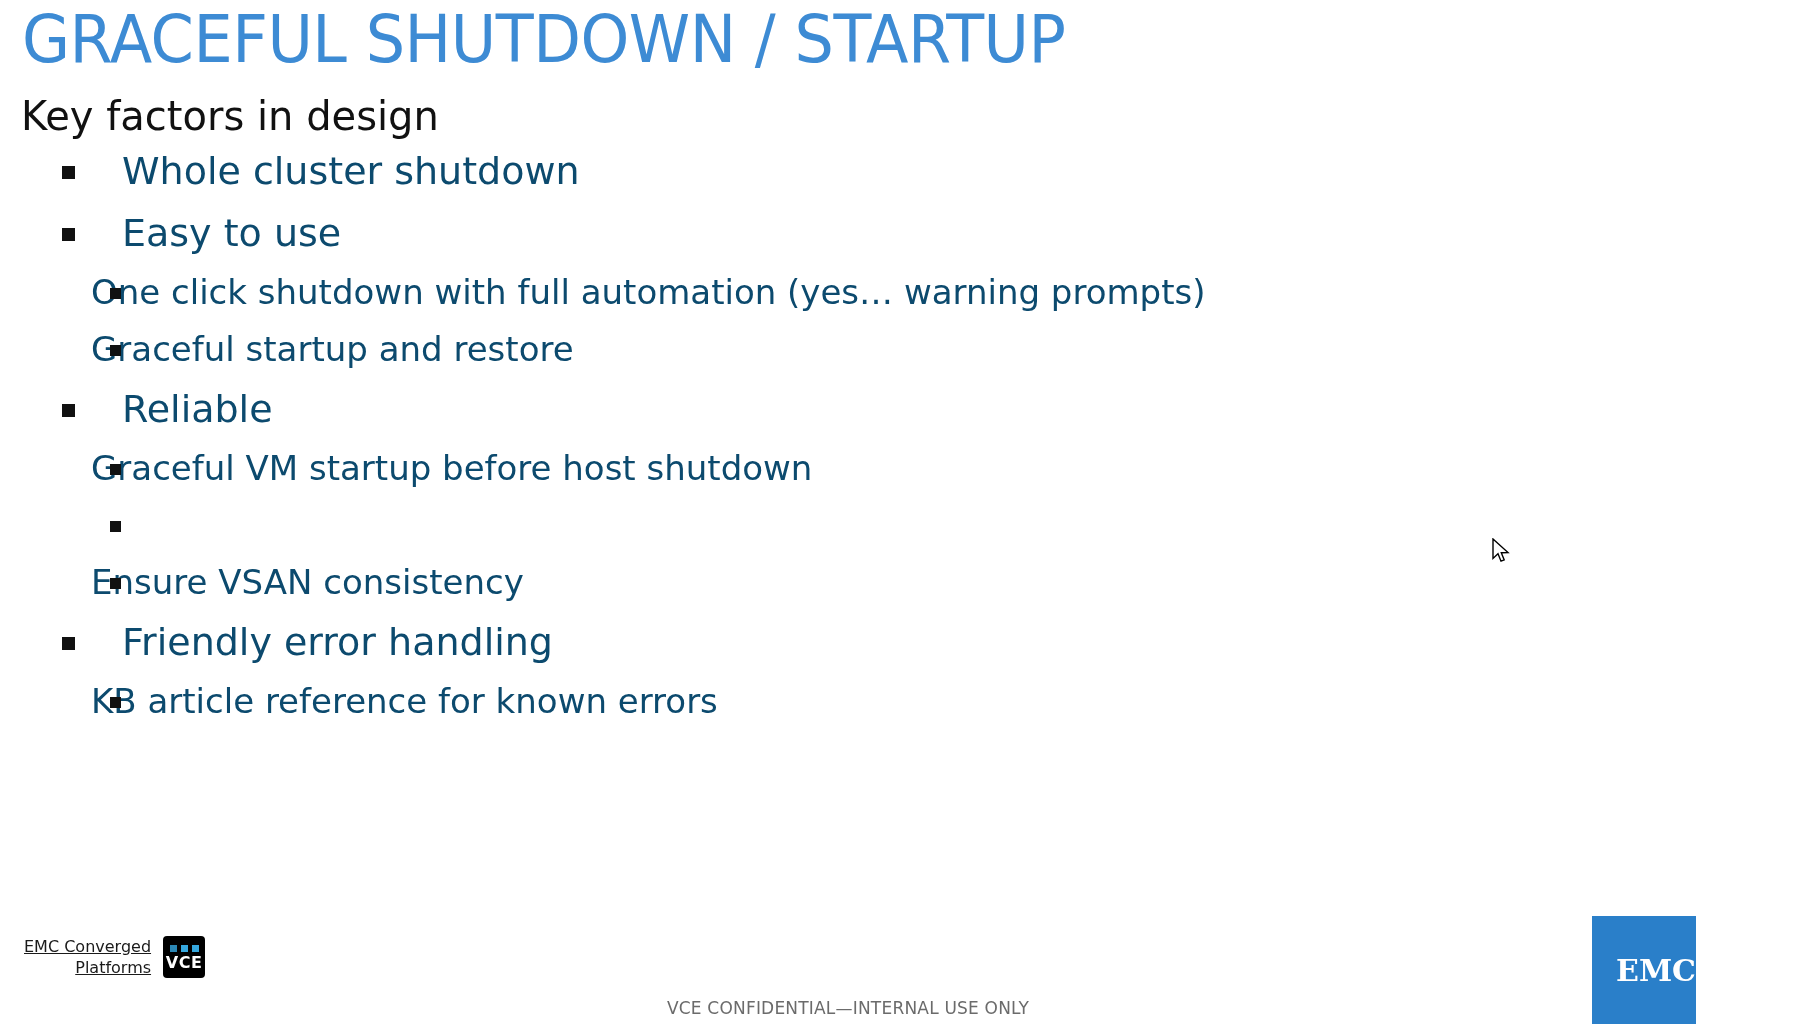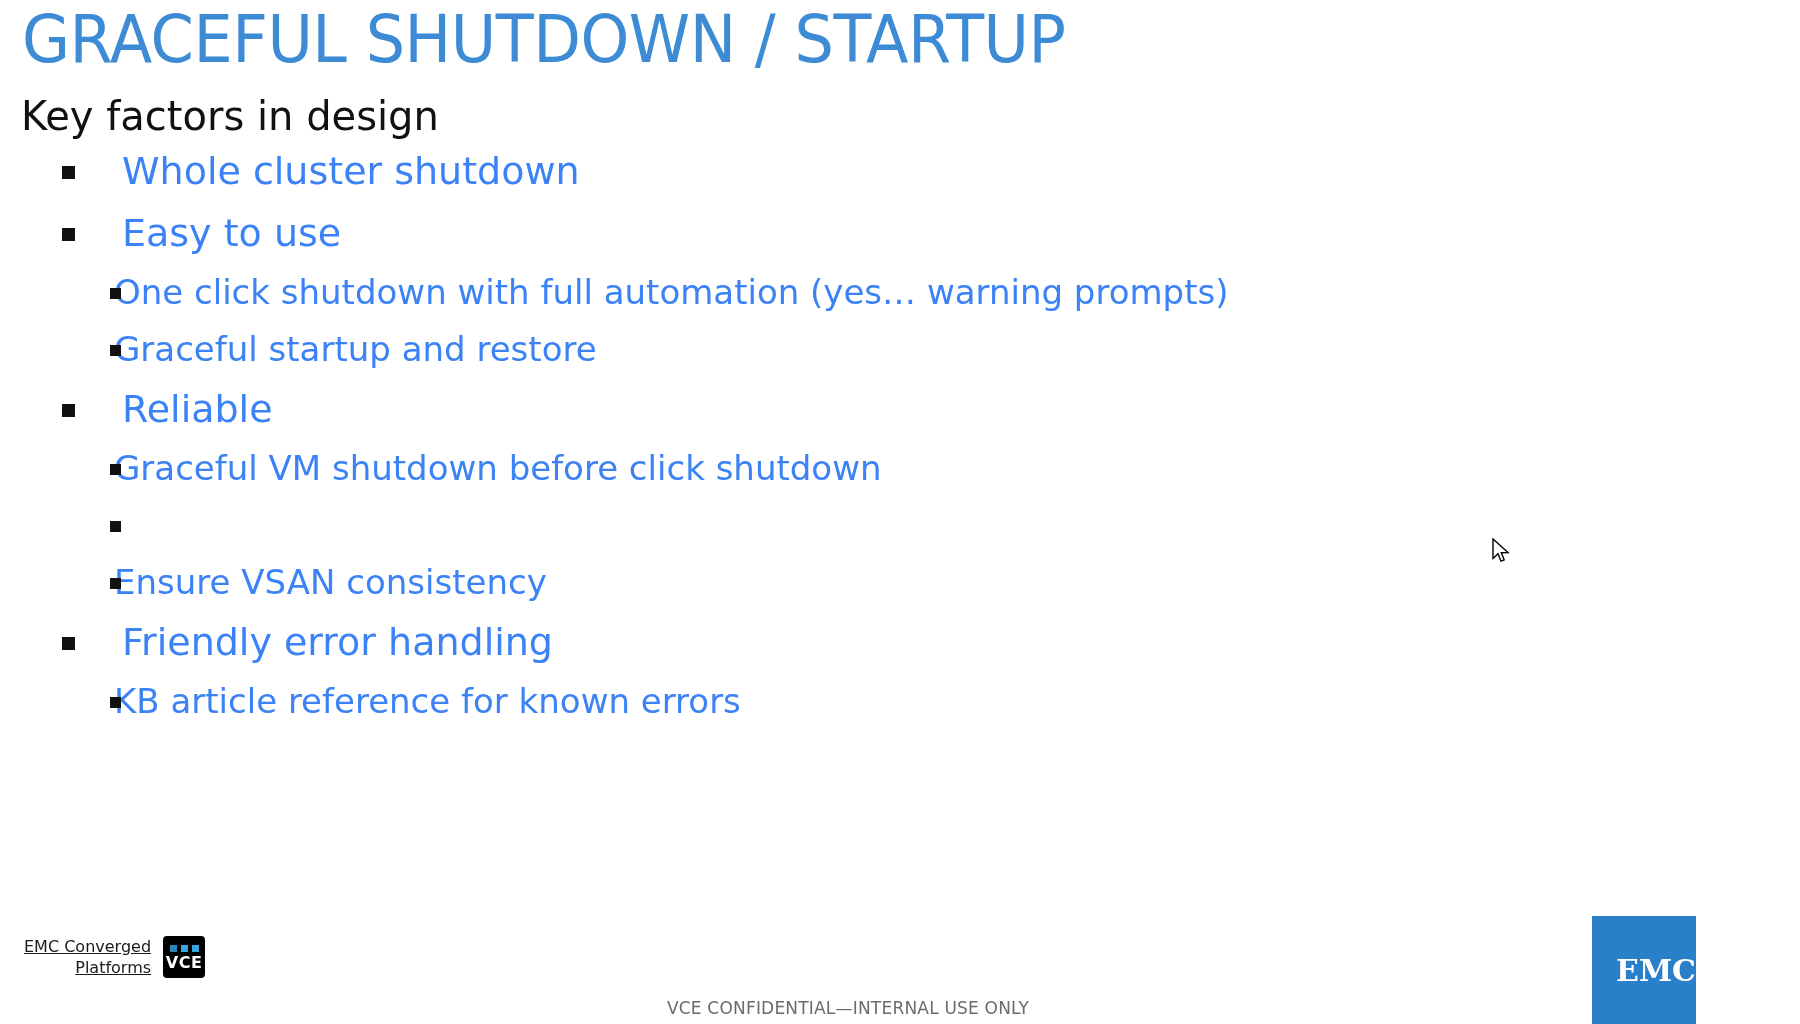--- a/index.html
+++ b/index.html
@@ -49,21 +49,21 @@
   .body-list {
     position: absolute;
     left: 0;
     top: 140px;
     width: 1500px;
   }
   .bullet-row {
     position: relative;
     display: block;
     white-space: nowrap;
-    color: #3b82f6;
+    color: #0c4a6e;
   }
   .bullet-row .marker {
     position: absolute;
     display: inline-block;
     background: #111111;
   }
   .bullet-row .btext {
     display: inline-block;
   }
 
@@ -77,21 +77,21 @@
   .lvl1 .marker {
     left: 62px;
     top: 26px;
     width: 13px;
     height: 13px;
   }
 
   
   .lvl2 {
     height: 57px;
-    padding-left: 114px;
+    padding-left: 91px;
     font-size: 34px;
     line-height: 57px;
   }
   .lvl2 .marker {
     left: 110px;
     top: 24px;
     width: 11px;
     height: 11px;
   }
 
@@ -236,21 +236,21 @@
     </div>
 
     <div class="bullet-row lvl1">
       <span class="marker"></span>
       <span class="btext">Reliable</span>
     </div>
 
 
     <div class="bullet-row lvl2">
       <span class="marker"></span>
-      <span class="btext">Graceful VM shutdown before click shutdown</span>
+      <span class="btext">Graceful VM startup before host shutdown</span>
     </div>
 
     <div class="bullet-row lvl2">
       <span class="marker"></span>
     </div>
 
     <div class="bullet-row lvl2">
       <span class="marker"></span>
       <span class="btext">Ensure VSAN consistency</span>
     </div>

